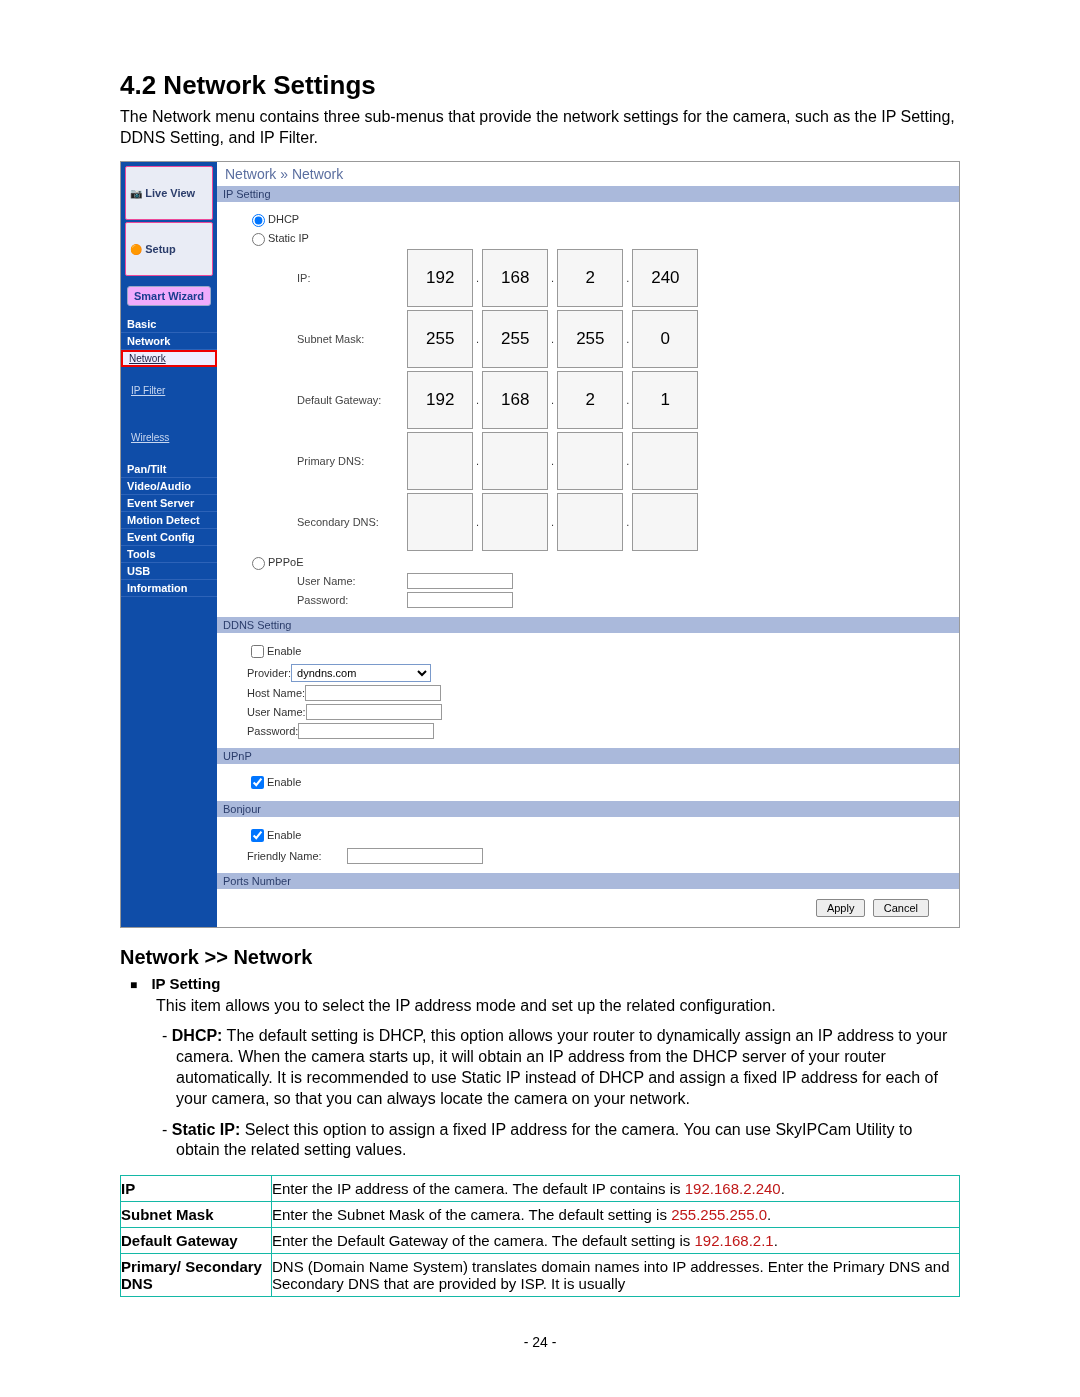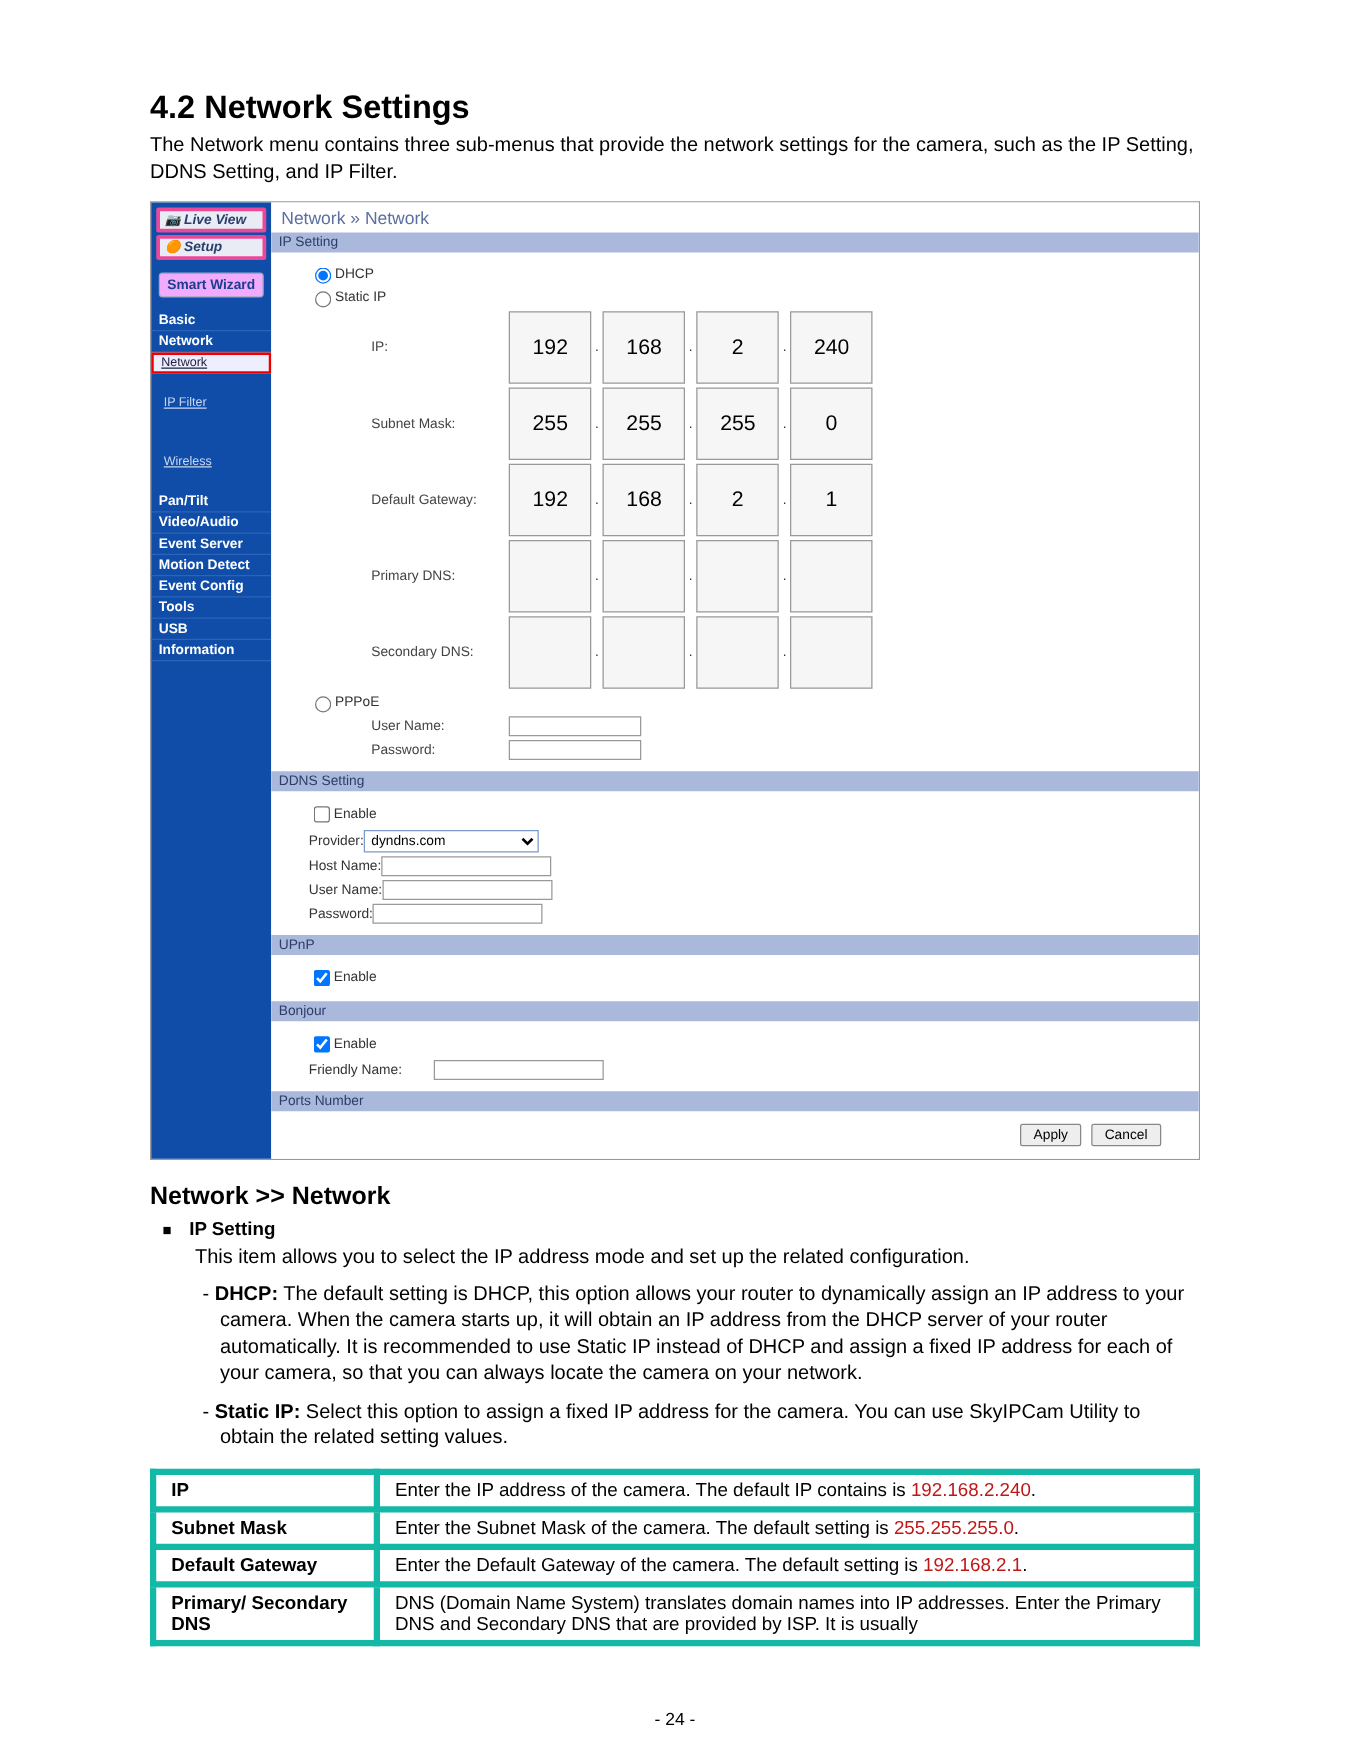--- a/index.html
+++ b/index.html
@@ -31,28 +31,27 @@
   }
   .sidebar {
     width: 96px;
     background: #0f4da8;
     color: #fff;
     padding: 2px 0 20px 0;
   }
   .side-btn {
     background: #e9ecf5;
     color: #2b3d6b;
-    border: 3px solid #ec4899;
-    font-weight: bold;
-    font-size: 11px;
-    padding: 1px 4px;
+    border: 1px solid #ec4899;
+    font-weight: bold;
+    font-size: 11px;
+    padding: 20px 4px;
     margin: 2px 4px;
     border-radius: 2px;
     text-align: left;
-    font-style: italic;
   }
   .side-btn.live::before {
     content: "📷 ";
     font-size: 10px;
   }
   .side-btn.setup::before {
     content: "🟠 ";
     font-size: 10px;
   }
   .side-smart {
@@ -194,32 +193,32 @@
   }
   .dash-item .lead { font-weight: bold; }
   
   table.info {
     width: 100%;
     border-collapse: collapse;
     margin-top: 14px;
     font-size: 15px;
   }
   table.info td {
-    border: 5px solid #14b8a6;
-    padding: 4px 12px;
+    border: 1px solid #14b8a6;
+    padding: 4px 0;
     vertical-align: top;
   }
   table.info td.k {
     width: 150px;
     font-weight: bold;
   }
   .red { color: #c01818; }
   .footer {
     text-align: center;
-    margin-top: 50px;
+    margin-top: 37px;
     font-size: 14px;
   }
 </style>
 </head>
 <body>
 
 <h1 class="section-title">4.2  Network Settings</h1>
 <p class="intro">The Network menu contains three sub-menus that provide the network settings for the camera, such as the IP Setting, DDNS Setting, and IP Filter.</p>
 
 <div class="screenshot">

